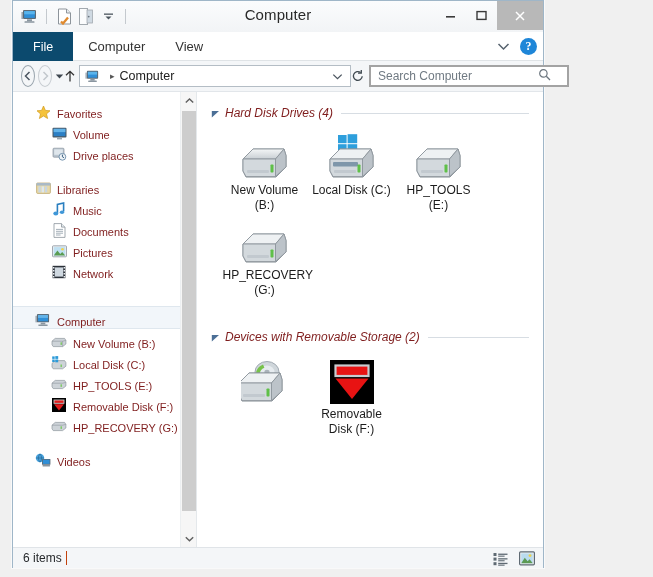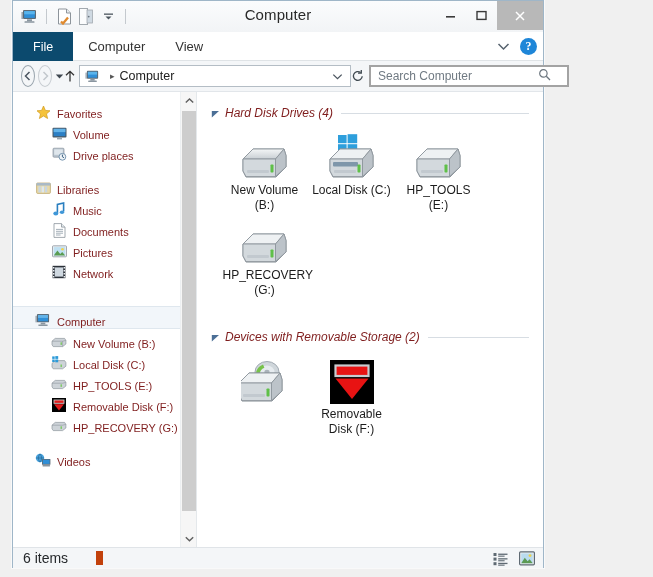--- a/index.html
+++ b/index.html
@@ -261,23 +261,23 @@
   
   .statusbar {
     position: relative;
     height: 21px;
     background: #f4f6f8;
     border-top: 1px solid #e0e4e8;
     display: flex; align-items: center;
     padding-left: 10px;
   }
   .status-text {
-    font-size: 14px; color: #26292c;
-    padding-right: 28px;
-    border-right: 7px solid #c2410c;
+    font-size: 12px; color: #26292c;
+    padding-right: 4px;
+    border-right: 1px solid #c2410c;
     height: 14px; line-height: 14px;
   }
   .status-views {
     position: absolute; right: 8px; top: 0;
     height: 21px; display: flex; align-items: center; gap: 9px;
   }
   .view-btn { width: 17px; height: 16px; display: flex; align-items: center; justify-content: center; }
 </style>
 </head>
 <body>

